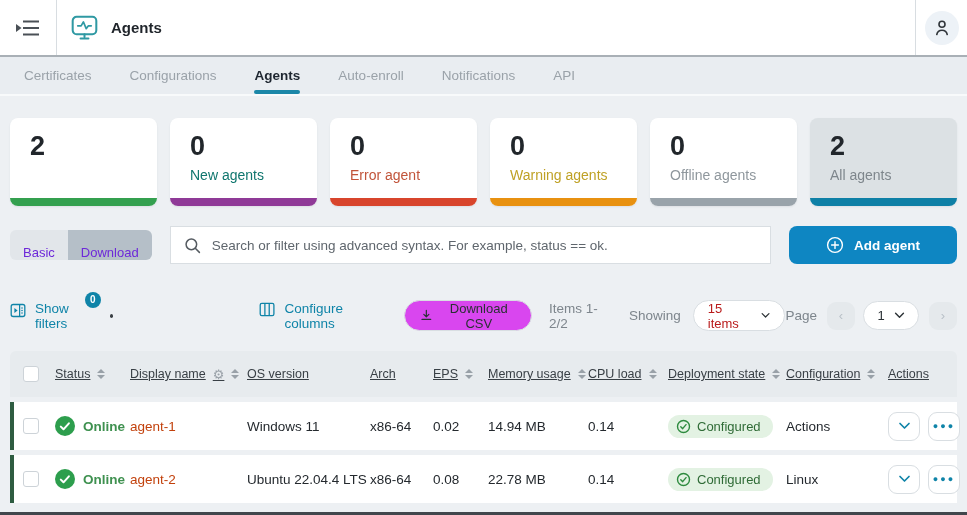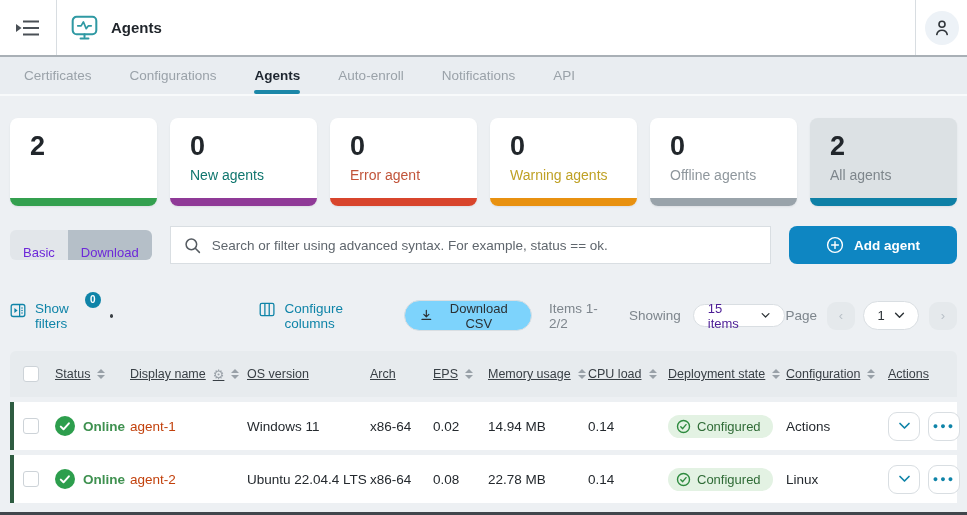--- a/index.html
+++ b/index.html
@@ -41,24 +41,24 @@
   .search-box input { border:none; outline:none; flex:1; font-size:13.5px; font-family:"Liberation Sans", sans-serif; color:#2b3135; background:transparent; }
   .search-box input::placeholder { color:#5f666d; }
   .add-agent-btn { flex:none; width:168px; height:38px; border:none; border-radius:8px; color:#fff; font-size:13.5px; font-weight:700; font-family:"Liberation Sans", sans-serif; display:flex; align-items:center; justify-content:center; gap:10px; cursor:pointer; }
 
   
   .toolbar { display:flex; align-items:center; margin-top:36px; font-size:13.5px; }
   .tool-link { display:flex; align-items:flex-start; gap:9px; color:#0f84a8; cursor:pointer; position:relative; }
   .filters-badge { position:absolute; top:-9px; right:-7px; min-width:16px; height:16px; border-radius:8px; background:#0f84a8; color:#fff; font-size:10px; font-weight:700; display:flex; align-items:center; justify-content:center; padding:0 4px; }
   .filters-dot { width:4px; height:4px; border-radius:50%; background:#3a3f44; margin-left:16px; }
   .configure-columns { margin-left:146px; }
-  .download-csv { margin-left:24px; height:31px; background:#7dd3fc; border:1px solid #d9dee2; border-radius:16px; display:flex; align-items:center; gap:9px; padding:0 15px; font-size:13px; color:#2b3135; cursor:pointer; font-family:"Liberation Sans", sans-serif; }
+  .download-csv { margin-left:24px; height:31px; background:#d946ef; border:1px solid #d9dee2; border-radius:16px; display:flex; align-items:center; gap:9px; padding:0 15px; font-size:13px; color:#2b3135; cursor:pointer; font-family:"Liberation Sans", sans-serif; }
   .items-range { margin-left:17px; color:#7d858c; }
   .showing-label { margin-left:22px; color:#7d858c; }
-  .pagesize-select { margin-left:12px; height:23px; background:#fff; border:1px solid #d9dee2; border-radius:16px; display:flex; align-items:center; gap:13px; padding:0 14px; font-size:13px; color:#4c1d95; cursor:pointer; }
+  .pagesize-select { margin-left:12px; height:31px; background:#fff; border:1px solid #d9dee2; border-radius:16px; display:flex; align-items:center; gap:13px; padding:0 14px; font-size:13px; color:#b91c1c; cursor:pointer; }
   .page-group { margin-left:auto; display:flex; align-items:center; }
   .page-label { color:#7d858c; }
   .pager-btn { width:28px; height:28px; margin-left:10px; border-radius:9px; background:#e5e9ec; border:none; color:#b8c0c7; font-size:13px; display:flex; align-items:center; justify-content:center; cursor:default; }
   .page-select { margin-left:8px; height:29px; width:56px; background:#fff; border:1px solid #d9dee2; border-radius:15px; display:flex; align-items:center; justify-content:center; gap:9px; font-size:13px; color:#2b3135; cursor:pointer; }
 
   
   .table { margin-top:20px; }
   .tgrid { display:grid; grid-template-columns:45px 75px 117px 123px 63px 55px 100px 80px 118px 102px 1fr; align-items:center; }
   .thead { height:46px; background:#e7ebee; border-radius:6px 6px 0 0; font-size:12.5px; color:#383f45; }
   .th { display:flex; align-items:center;text-decoration:underline; }

